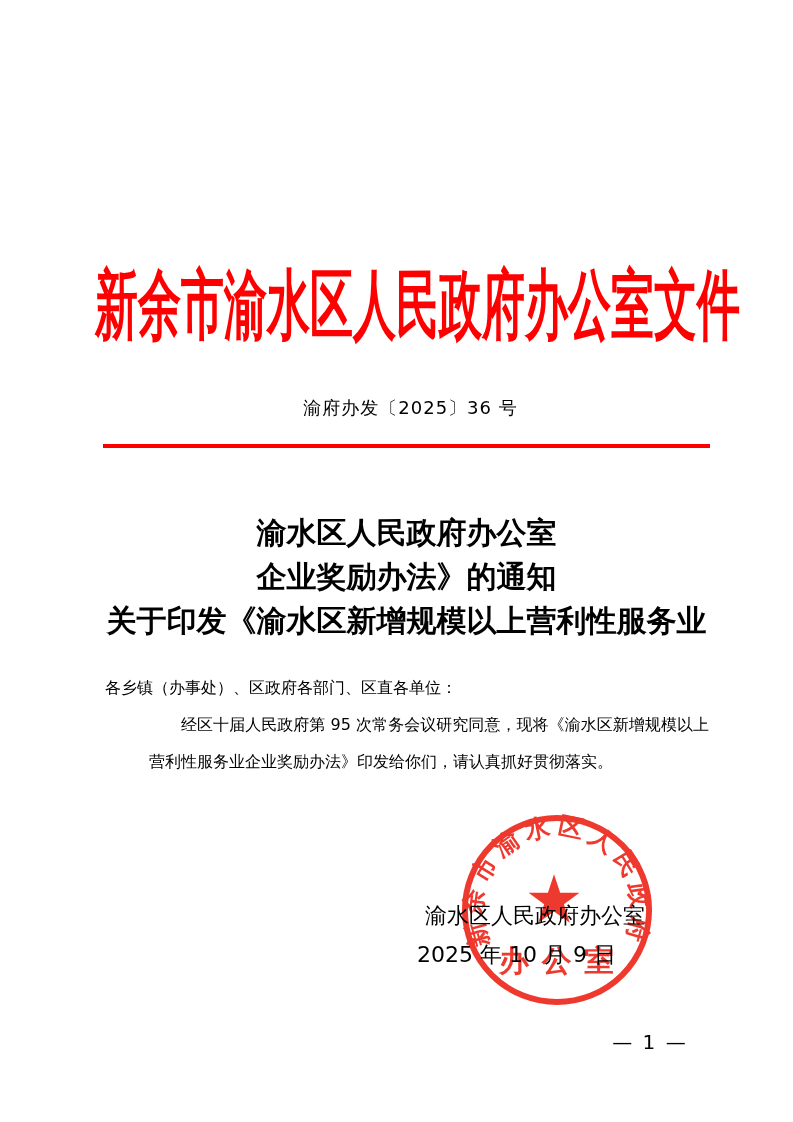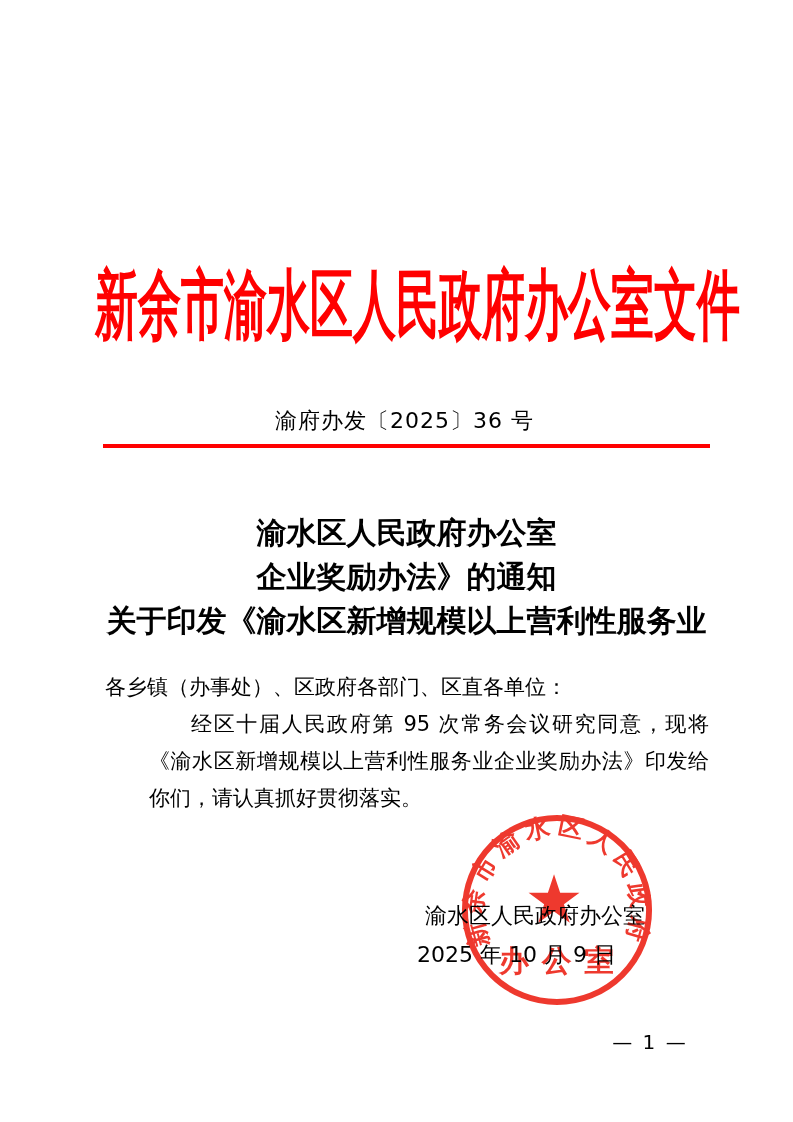--- a/index.html
+++ b/index.html
@@ -24,27 +24,26 @@
     font-size: 43px;
     line-height: 44px;
     white-space: nowrap;
     letter-spacing: 0px;
     transform: scaleY(1.77);
     transform-origin: center top;
   }
   .doc-number {
     position: absolute;
     top: 394px;
-    left: 101px;
+    left: 107px;
     width: 607px;
     text-align: center;
-    font-size: 22px;
+    font-size: 18px;
     line-height: 28px;
     letter-spacing: 1px;
-    margin-top: 13px;
   }
   .red-line {
     position: absolute;
     top: 444px;
     left: 103px;
     width: 607px;
     height: 4px;
     background: #ff0000;
   }
   .doc-title {
@@ -55,21 +54,21 @@
     text-align: center;
     font-weight: bold;
     font-size: 30px;
     line-height: 44px;
   }
   .body-block {
     position: absolute;
     top: 669px;
     left: 105px;
     width: 604px;
-    font-size: 21px;
+    font-size: 16px;
     line-height: 37px;
     text-align: justify;
   }
   .body-block p { margin: 0; }
   .body-block .indent { text-indent: 2em; margin-left: 44px; }
   .signature-name {
     position: absolute;
     top: 902px;
     left: 417px;
     width: 236px;

